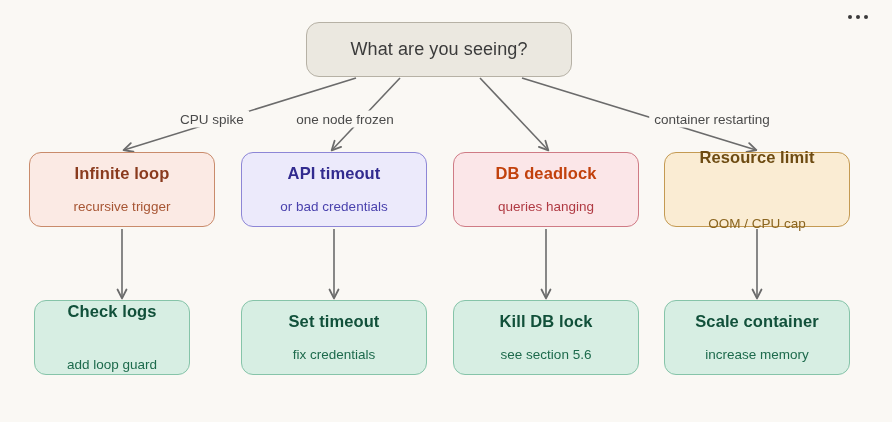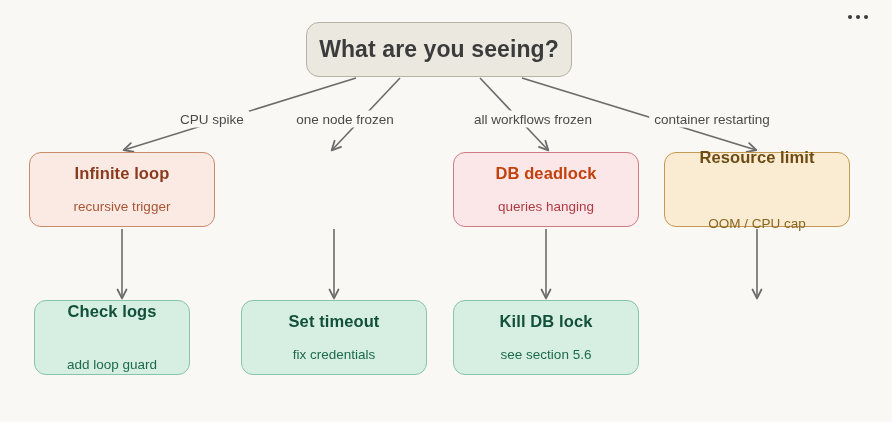--- a/index.html
+++ b/index.html
@@ -54,21 +54,21 @@
     margin-top: 14px;
   }
 
   
   .n-root {
     left: 306px; top: 22px; width: 266px; height: 55px;
     background: #ebe8e0;
     border-color: #b6b1a5;
     border-radius: 13px;
   }
-  .n-root .title { font-size: 23px; font-weight: bold; color: #3b3b3b; }
+  .n-root .title { font-size: 18px; font-weight: normal; color: #3b3b3b; }
 
   
   .n-cause { top: 152px; height: 75px; }
   .n-c1 { left: 29px;  width: 186px; background: #fbeae4; border-color: #c98b6b; }
   .n-c1 .title { color: #8a3b1e; }
   .n-c1 .sub   { color: #a75533; }
 
   .n-c2 { left: 241px; width: 186px; background: #eceafb; border-color: #8d86d6; }
   .n-c2 .title { color: #322b8f; }
   .n-c2 .sub   { color: #4a42ad; }
@@ -160,28 +160,31 @@
     <span></span>
     <span></span>
   </div>
 
   <div class="node n-root">
     <div class="title">What are you seeing?</div>
   </div>
 
   <div class="edge-label el1">CPU spike</div>
   <div class="edge-label el2">one node frozen</div>
-  <div class="edge-label el3">all workflows frozen</div>
   <div class="edge-label el4">container restarting</div>
 
   <div class="node n-cause n-c1">
     <div class="title">Infinite loop</div>
     <div class="sub">recursive trigger</div>
   </div>
 
+  <div class="node n-cause n-c2">
+    <div class="title">API timeout</div>
+    <div class="sub">or bad credentials</div>
+  </div>
 
   <div class="node n-cause n-c3">
     <div class="title">DB deadlock</div>
     <div class="sub">queries hanging</div>
   </div>
 
   <div class="node n-cause n-c4">
     <div class="title">Resource limit</div>
     <div class="sub">OOM / CPU cap</div>
   </div>
@@ -194,14 +197,18 @@
   <div class="node n-fix n-f2">
     <div class="title">Set timeout</div>
     <div class="sub">fix credentials</div>
   </div>
 
   <div class="node n-fix n-f3">
     <div class="title">Kill DB lock</div>
     <div class="sub">see section 5.6</div>
   </div>
 
+  <div class="node n-fix n-f4">
+    <div class="title">Scale container</div>
+    <div class="sub">increase memory</div>
+  </div>
 
 </div>
 
 </body></html>

